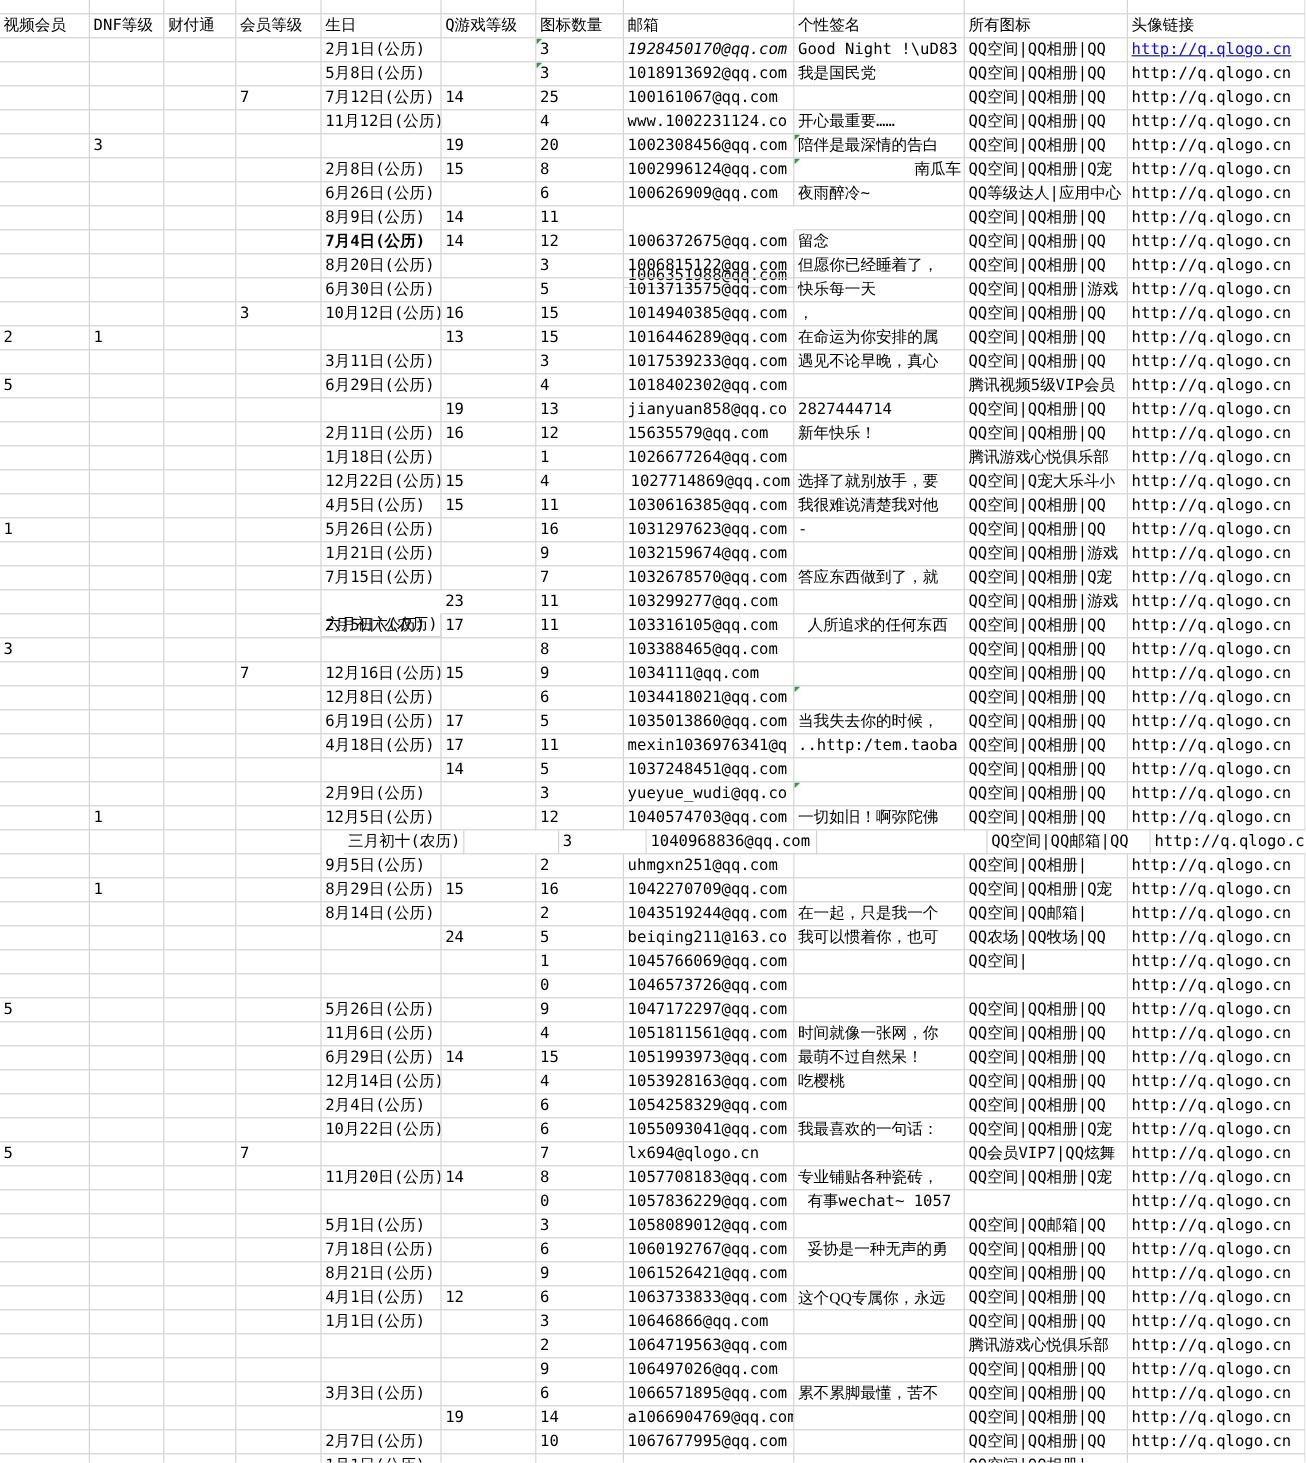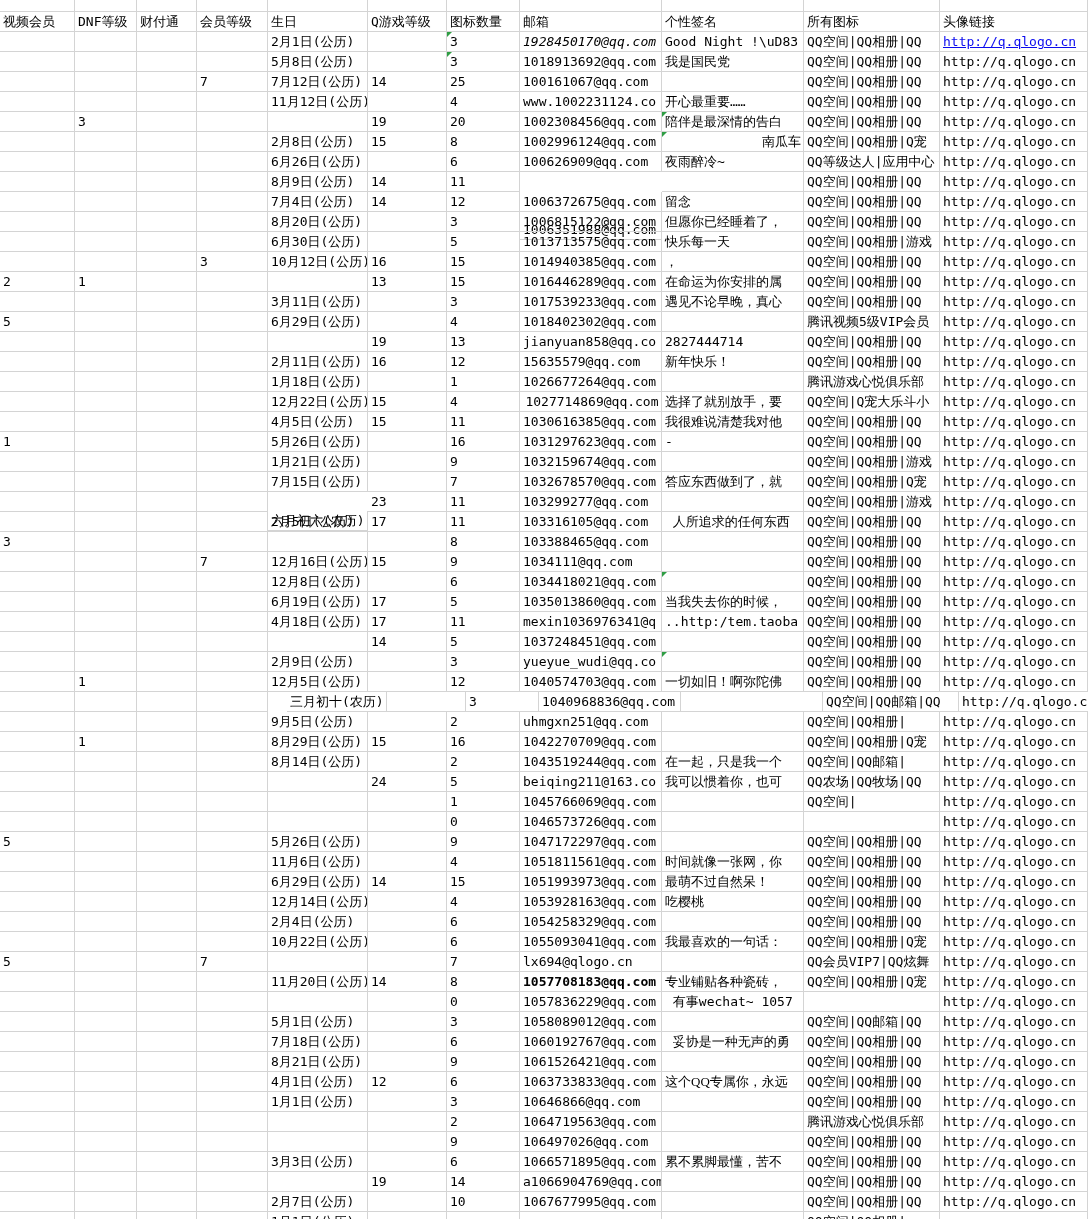--- a/index.html
+++ b/index.html
@@ -147,21 +147,21 @@
         <div class="cell" style="width: 142px; margin-top: 48px;"><span>1006351988@qq.com</span></div>
         <div class="cell" style="width: 142px;"><span></span></div>
         <div class="cell" style="width: 136px;"><span>QQ空间|QQ相册|QQ</span></div>
         <div class="cell" style="width: 148px;"><span>http://q.qlogo.cn</span></div>
       </div>
       <div class="row">
         <div class="cell" style="width: 75px;"><span></span></div>
         <div class="cell" style="width: 62px;"><span></span></div>
         <div class="cell" style="width: 60px;"><span></span></div>
         <div class="cell" style="width: 71px;"><span></span></div>
-        <div class="cell" style="width: 100px;"><span>7月4日(公历)</span></div>
+        <div class="cell" style="width: 100px; font-weight: bold;"><span>7月4日(公历)</span></div>
         <div class="cell" style="width: 79px;"><span>14</span></div>
         <div class="cell" style="width: 73px;"><span>12</span></div>
         <div class="cell" style="width: 142px;"><span>1006372675@qq.com</span></div>
         <div class="cell" style="width: 142px;"><span>留念</span></div>
         <div class="cell" style="width: 136px;"><span>QQ空间|QQ相册|QQ</span></div>
         <div class="cell" style="width: 148px;"><span>http://q.qlogo.cn</span></div>
       </div>
       <div class="row">
         <div class="cell" style="width: 75px;"><span></span></div>
         <div class="cell" style="width: 62px;"><span></span></div>
@@ -657,21 +657,21 @@
         <div class="cell" style="width: 148px;"><span>http://q.qlogo.cn</span></div>
       </div>
       <div class="row">
         <div class="cell" style="width: 75px;"><span></span></div>
         <div class="cell" style="width: 62px;"><span></span></div>
         <div class="cell" style="width: 60px;"><span></span></div>
         <div class="cell" style="width: 71px;"><span></span></div>
         <div class="cell" style="width: 100px;"><span>11月20日(公历)</span></div>
         <div class="cell" style="width: 79px;"><span>14</span></div>
         <div class="cell" style="width: 73px;"><span>8</span></div>
-        <div class="cell" style="width: 142px; font-weight: bold;"><span>1057708183@qq.com</span></div>
+        <div class="cell" style="width: 142px;"><span>1057708183@qq.com</span></div>
         <div class="cell" style="width: 142px;"><span>专业铺贴各种瓷砖，</span></div>
         <div class="cell" style="width: 136px;"><span>QQ空间|QQ相册|Q宠</span></div>
         <div class="cell" style="width: 148px;"><span>http://q.qlogo.cn</span></div>
       </div>
       <div class="row">
         <div class="cell" style="width: 75px;"><span></span></div>
         <div class="cell" style="width: 62px;"><span></span></div>
         <div class="cell" style="width: 60px;"><span></span></div>
         <div class="cell" style="width: 71px;"><span></span></div>
         <div class="cell" style="width: 100px;"><span></span></div>

